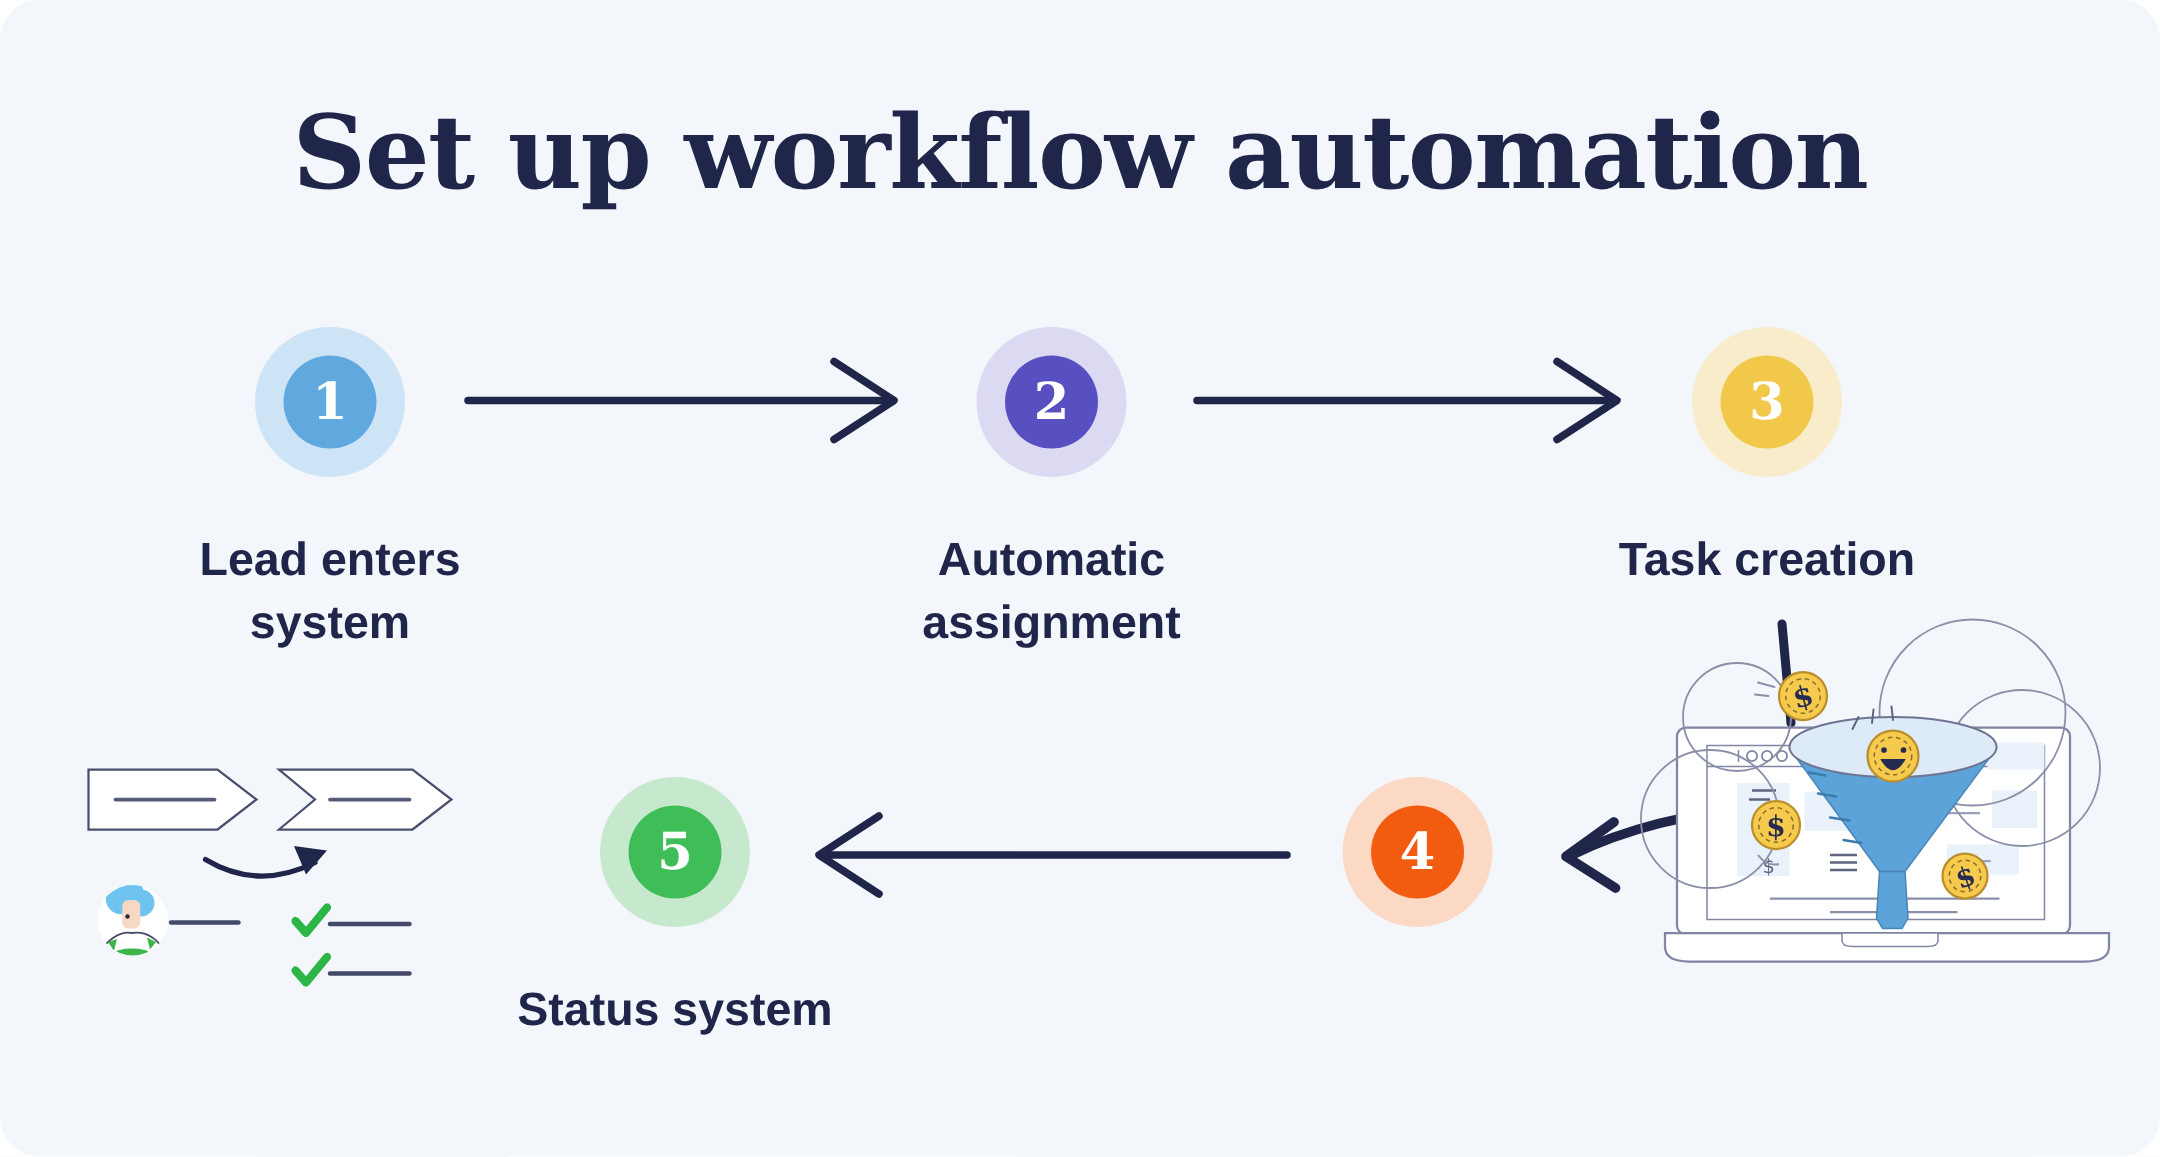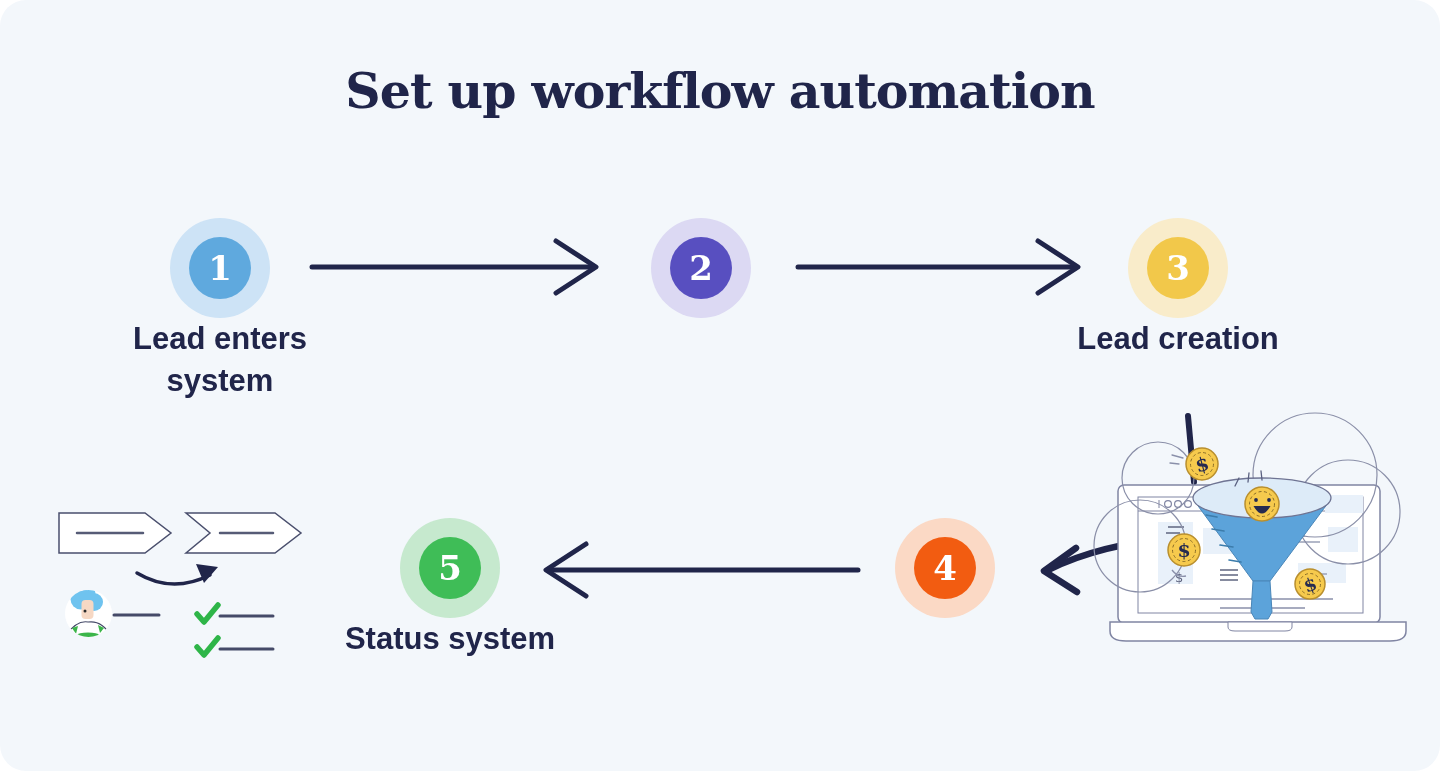--- a/index.html
+++ b/index.html
@@ -1,30 +1,30 @@
 <!DOCTYPE html>
 <html><head>
 <meta charset="utf-8">
 <style>
   html,body{margin:0;padding:0;background:#ffffff;}
   .stage{position:relative;width:1440px;height:771px;background:#ffffff;overflow:hidden;
          font-family:"Liberation Sans",sans-serif;}
   .card{position:absolute;inset:0;background:#f3f7fb;border-radius:26px;}
   .title{position:absolute;top:62px;left:0;width:1440px;text-align:center;margin:0;
-         font-family:"DejaVu Serif",serif;font-weight:700;font-size:49px;letter-spacing:-1px;
+         font-family:"DejaVu Serif",serif;font-weight:700;font-size:68px;letter-spacing:-1px;
          color:#20254a;}
   .arrow-layer,.illus{position:absolute;pointer-events:none;}
   .arrow-layer{top:0;left:0;}
   .step{position:absolute;width:300px;display:flex;flex-direction:column;align-items:center;}
   .badge-outer{width:100px;height:100px;border-radius:50%;background:var(--outer,#ddd);
                display:flex;align-items:center;justify-content:center;}
   .badge-inner{width:62px;height:62px;border-radius:50%;background:var(--inner,#888);
                display:flex;align-items:center;justify-content:center;
                font-family:"DejaVu Serif",serif;font-weight:700;font-size:34px;color:#ffffff;}
-  .step-label{text-align:center;font-weight:700;font-size:31px;line-height:1.34;
+  .step-label{margin-top:34px;text-align:center;font-weight:700;font-size:31px;line-height:1.34;
               color:#20254a;white-space:pre-line;}
   .pos-0{left:70px;top:218px;}
   .pos-1{left:551px;top:218px;}
   .pos-2{left:1028px;top:218px;}
   .pos-3{left:795px;top:518px;}
   .pos-4{left:300px;top:518px;}
 </style>
 </head>
 <body>
 
@@ -58,26 +58,28 @@
     <div class="badge-outer">
       <div class="badge-inner">1</div>
     </div>
     <div class="step-label">Lead enters
 system</div>
   </div>
   <div class="step pos-1" style="--outer: #dcd9f3; --inner: #584fc0;">
     <div class="badge-outer">
       <div class="badge-inner">2</div>
     </div>
+    <div class="step-label">Automatic
+assignment</div>
   </div>
   <div class="step pos-2" style="--outer: #f9ecca; --inner: #f2c84a;">
     <div class="badge-outer">
       <div class="badge-inner">3</div>
     </div>
-    <div class="step-label">Lead creation</div>
+    <div class="step-label">Task creation</div>
   </div>
   <div class="step pos-3" style="--outer: #fbd9c5; --inner: #f25c11;">
     <div class="badge-outer">
       <div class="badge-inner">4</div>
     </div>
   </div>
   <div class="step pos-4" style="--outer: #c6e9ce; --inner: #3fbd57;">
     <div class="badge-outer">
       <div class="badge-inner">5</div>
     </div>

